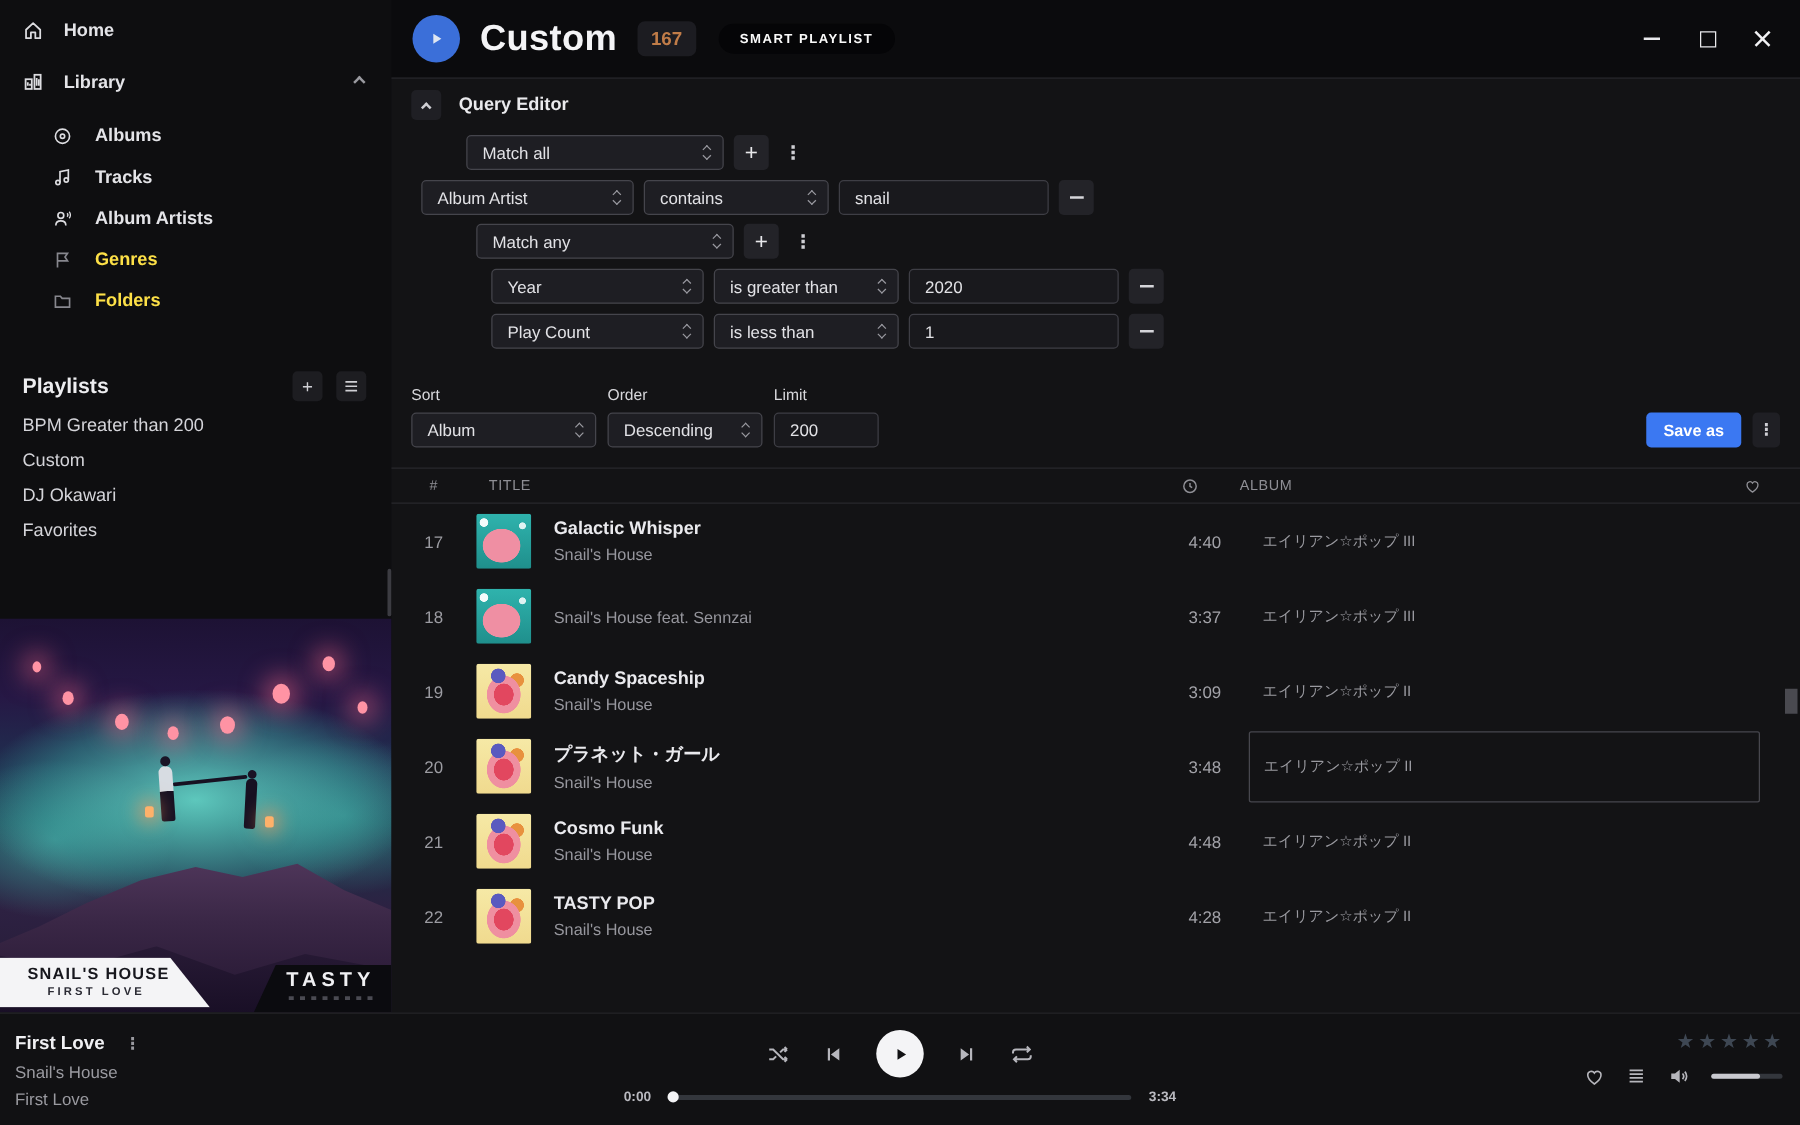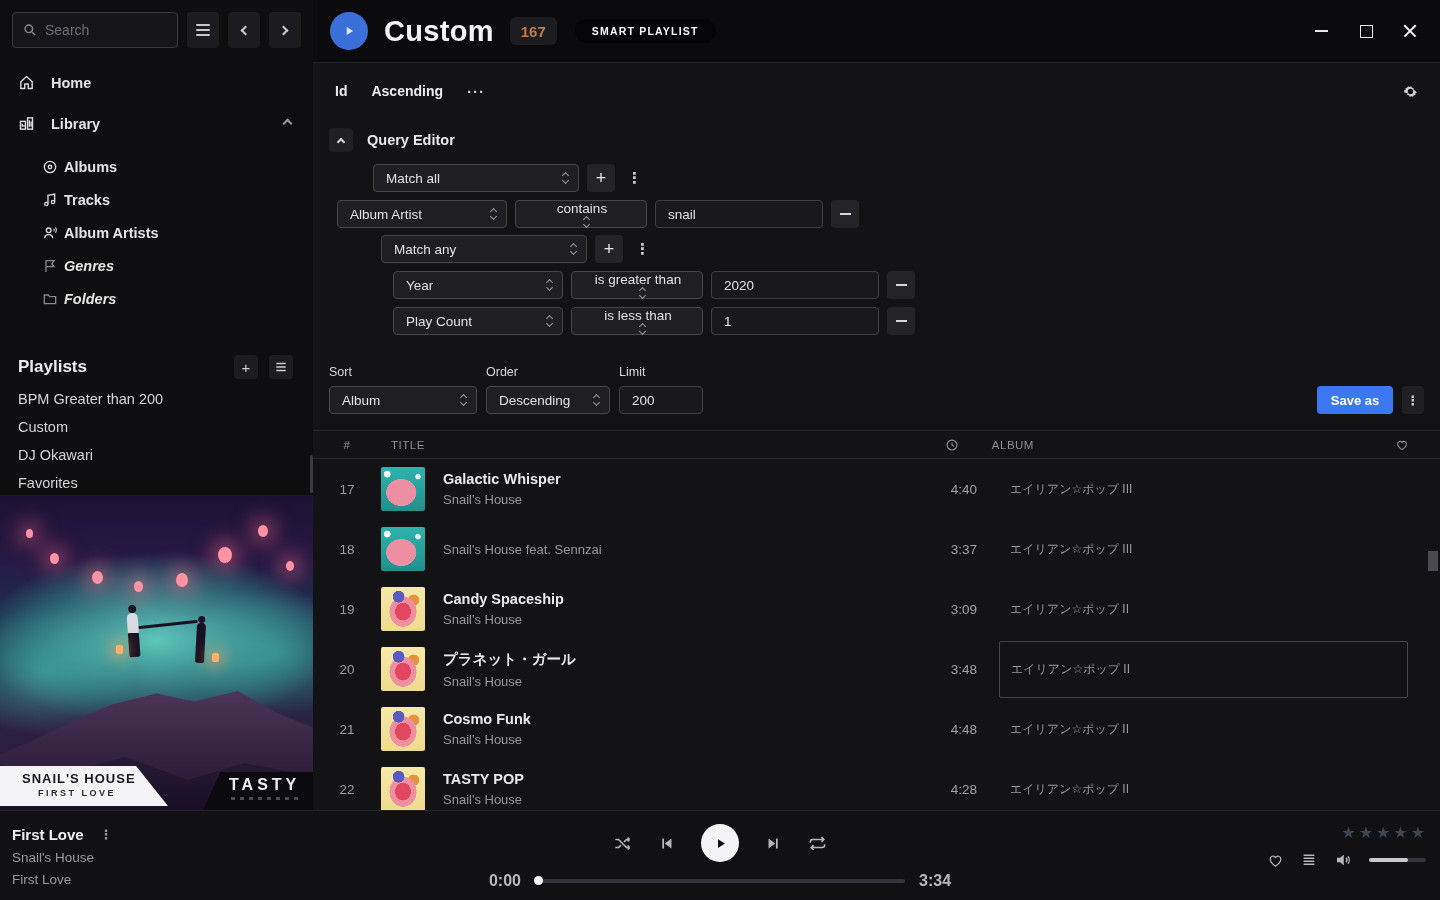--- a/index.html
+++ b/index.html
@@ -16,22 +16,22 @@
   .sq-btn { width:32px; height:36px; background:#1c1c20; border-radius:4px; display:flex; align-items:center; justify-content:center; }
   .hbar-wrap { display:flex; flex-direction:column; gap:3px; }
   .hbar { width:14px; height:2px; background:#c9c9cf; border-radius:1px; }
   .chev { display:inline-block; width:7px; height:7px; border-left:2px solid #c9c9cf; border-top:2px solid #c9c9cf; }
   .chev.left { transform:rotate(-45deg); margin-left:3px; }
   .chev.right { transform:rotate(135deg); margin-right:3px; }
   .chev.up { transform:rotate(45deg); }
   .nav-item { display:flex; align-items:center; gap:16px; padding:10px 14px 10px 18px; color:#e4e4e8; font-size:14.5px; font-weight:600; }
   .nav-item svg { flex-shrink:0; }
   .nav-item .grow { flex:1; }
-  .sub-item { display:flex; align-items:center; gap:6px; padding:8.5px 14px 8.5px 42px; color:#e4e4e8; font-size:14.5px; font-weight:600; }
-  .sub-item.muted { color:#e5e5e5;font-style:italic; }
+  .sub-item { display:flex; align-items:center; gap:18px; padding:8.5px 14px 8.5px 42px; color:#e4e4e8; font-size:14.5px; font-weight:600; }
+  .sub-item.muted { color:#fde047; }
   .pl-head { display:flex; align-items:center; margin:40px 20px 6px 18px; }
   .pl-title { color:#ededf0; font-size:17px; font-weight:700; flex:1; }
   .pl-btn { width:24px; height:24px; background:#1d1d21; border-radius:4px; display:flex; align-items:center; justify-content:center; color:#cfcfd4; font-size:15px; margin-left:11px; }
   .pl-item { padding:6px 14px 6px 18px; color:#d4d4d9; font-size:14.5px; }
   .sb-scroll { position:absolute; right:0; top:455px; width:3px; height:38px; background:#3c3c42; border-radius:2px; }
 
   
   #art { position:absolute; left:0; top:495px; width:313px; height:315px; overflow:hidden;
     background:
       radial-gradient(ellipse 72% 36% at 50% 46%, rgba(110,236,216,.8), rgba(62,182,172,.38) 55%, transparent 78%),
@@ -94,21 +94,21 @@
   .updown i { display:block; width:5px; height:5px; border-left:1.4px solid #9a9aa1; border-top:1.4px solid #9a9aa1; }
   .updown .u { transform:rotate(45deg); }
   .updown .d { transform:rotate(225deg); margin-top:-1px; }
   .inp { height:28px; background:#19191d; border:1px solid #3e3e45; border-radius:4px; color:#e2e2e6; font-size:13.5px; padding:0 12px; display:flex; align-items:center; }
   .plus-btn { width:28px; height:28px; background:#232328; border-radius:4px; color:#e8e8eb; font-size:18px; font-weight:400; display:flex; align-items:center; justify-content:center; }
   .kebab { color:#cfcfd4; font-size:15px; font-weight:700; padding:0 4px; }
   .minus-btn { width:28px; height:28px; background:#232328; border-radius:4px; display:flex; align-items:center; justify-content:center; }
   .minus-btn i { width:11px; height:2px; background:#d6d6da; }
   .qrow { display:flex; align-items:center; gap:8px; margin-top:8px; }
   .ind1 { margin-left:8px; } .ind2 { margin-left:24px;padding-left:40px; }
-  .w-field { width:170px; } .w-op { width:132px;flex-direction:column; } .w-val { width:168px; } .w-match { width:206px;margin-left:44px; }
+  .w-field { width:170px; } .w-op { width:148px; } .w-val { width:168px; } .w-match { width:206px;margin-left:44px; }
 
   .sol-row { display:flex; align-items:flex-end; gap:9px; margin-top:30px; }
   .sol-col { display:flex; flex-direction:column; gap:7px; }
   .sol-lbl { color:#d8d8dc; font-size:12.5px; }
   .w-sort { width:148px; } .w-order { width:124px; } .w-limit { width:84px; }
   .save-btn { margin-left:auto; width:76px; height:28px; background:#3b78f2; border-radius:4px; color:#fff; font-size:13px; font-weight:700; display:flex; align-items:center; justify-content:center; }
   .kebab-btn { width:22px; height:28px; background:#1f1f24; border-radius:4px; display:flex; align-items:center; justify-content:center; color:#cfcfd4; font-size:13px; font-weight:700; }
 
   
   .thead { display:flex; align-items:center; height:29px; margin:16px -16px 0 -16px; padding:0 16px; border-top:1px solid #29292d; border-bottom:1px solid #29292d; color:#8f8f95; font-size:11.5px; letter-spacing:.5px; }
@@ -143,59 +143,37 @@
   
   #player { position:absolute; left:0; bottom:0; width:1440px; height:90px; background:#111113; border-top:1px solid #242428; z-index:4; }
   .pb-left { position:absolute; left:12px; top:15px; }
   .pb-title-row { display:flex; align-items:center; gap:12px; }
   .pb-title { color:#f0f0f3; font-size:15px; font-weight:700; }
   .pb-sub { color:#9a9aa0; font-size:13.5px; margin-top:7px; }
   .pb-center { position:absolute; left:0; width:100%; top:12px; display:flex; flex-direction:column; align-items:center; }
   .pc-controls { display:flex; align-items:center; gap:26px; height:40px; }
   .play-big { width:38px; height:38px; border-radius:50%; background:#f4f4f6; display:flex; align-items:center; justify-content:center; }
   .prog-row { display:flex; align-items:center; gap:14px; margin-top:9px; }
-  .ptime { color:#b9b9bf; font-size:16px; font-weight:600; }
+  .ptime { color:#b9b9bf; font-size:11px; font-weight:600; }
   .ptrack { width:370px; height:4px; background:#33363c; border-radius:2px; position:relative; }
   .pthumb { position:absolute; left:-1px; top:-3px; width:9px; height:9px; border-radius:50%; background:#f4f4f6; }
   .pb-right { position:absolute; right:14px; top:12px; display:flex; flex-direction:column; align-items:flex-end; }
   .stars { display:flex; gap:2px; color:#3e4753; font-size:16px; letter-spacing:1px; }
   .pr-icons { display:flex; align-items:center; gap:17px; margin-top:9px; }
   .vtrack { width:57px; height:4px; background:#33363c; border-radius:2px; position:relative; }
   .vfill { position:absolute; left:0; top:0; height:4px; width:68%; background:#c9c9cf; border-radius:2px; }
 
   svg { display:block; }
 </style>
 </head>
 <body>
 
 <div id="app">
 
   <div id="sidebar">
-    <div class="sb-top">
-      <div class="search-box">
-        <svg width="14" height="14" viewBox="0 0 24 24" fill="none" stroke="#8a8a91" stroke-width="2.4">
-            <circle cx="10" cy="10" r="6.5"></circle>
-            <path d="M15 15l5.5 5.5"></path>
-          </svg>
-        <input placeholder="Search" style="">
-      </div>
-      <div class="sq-btn">
-        <span class="hbar-wrap">
-            <span class="hbar"></span>
-            <span class="hbar"></span>
-            <span class="hbar"></span>
-          </span>
-      </div>
-      <div class="sq-btn">
-          <i class="chev left"></i>
-        </div>
-      <div class="sq-btn">
-          <i class="chev right"></i>
-        </div>
-    </div>
 
     <div class="nav-item" style="margin-top:6px">
       <svg width="17" height="17" viewBox="0 0 24 24" fill="none" stroke="#dcdce0" stroke-width="2" stroke-linejoin="round">
           <path d="M4 11l8-7.5L20 11v9.5h-5.5V14h-5v6.5H4z"></path>
         </svg>
       <span>Home</span>
     </div>
     <div class="nav-item" style="margin-top:4px">
       <svg width="17" height="17" viewBox="0 0 24 24" fill="none" stroke="#dcdce0" stroke-width="2">
           <rect x="3.5" y="9" width="7" height="11"></rect>
@@ -305,31 +283,20 @@
       <div class="count-badge">167</div>
       <div class="type-badge">SMART PLAYLIST</div>
       <div class="win-ctrls">
         <span class="wc wc-min"></span>
         <span class="wc wc-max"></span>
         <span class="wc wc-close"></span>
       </div>
     </div>
 
     <div class="main-body">
-      <div class="sort-row">
-        <span class="lbl">Id</span>
-        <span class="lbl">Ascending</span>
-        <span class="ellipsis">···</span>
-        <span class="gear">
-          <svg width="17" height="17" viewBox="0 0 24 24" fill="#d2d2d7">
-              <path d="M12 8.2a3.8 3.8 0 100 7.6 3.8 3.8 0 000-7.6zm9 5.3l-2.2 1.1.3 2.4-2.4.3-1.1 2.2-2.3-.9-2.3.9-1.1-2.2-2.4-.3.3-2.4L3 13.5v-2.9l2.2-1.1-.3-2.4 2.4-.3 1.1-2.2 2.3.9 2.3-.9 1.1 2.2 2.4.3-.3 2.4 2.2 1.1z"></path>
-              <circle cx="12" cy="12" r="2.4" fill="#131315"></circle>
-            </svg>
-        </span>
-      </div>
 
       <div class="qe-head">
         <span class="collapse-btn">
             <i class="chev up"></i>
           </span>
         <span class="qe-title">Query Editor</span>
       </div>
 
       <div class="qrow" style="margin-top:12px">
         <div class="sel w-match">

